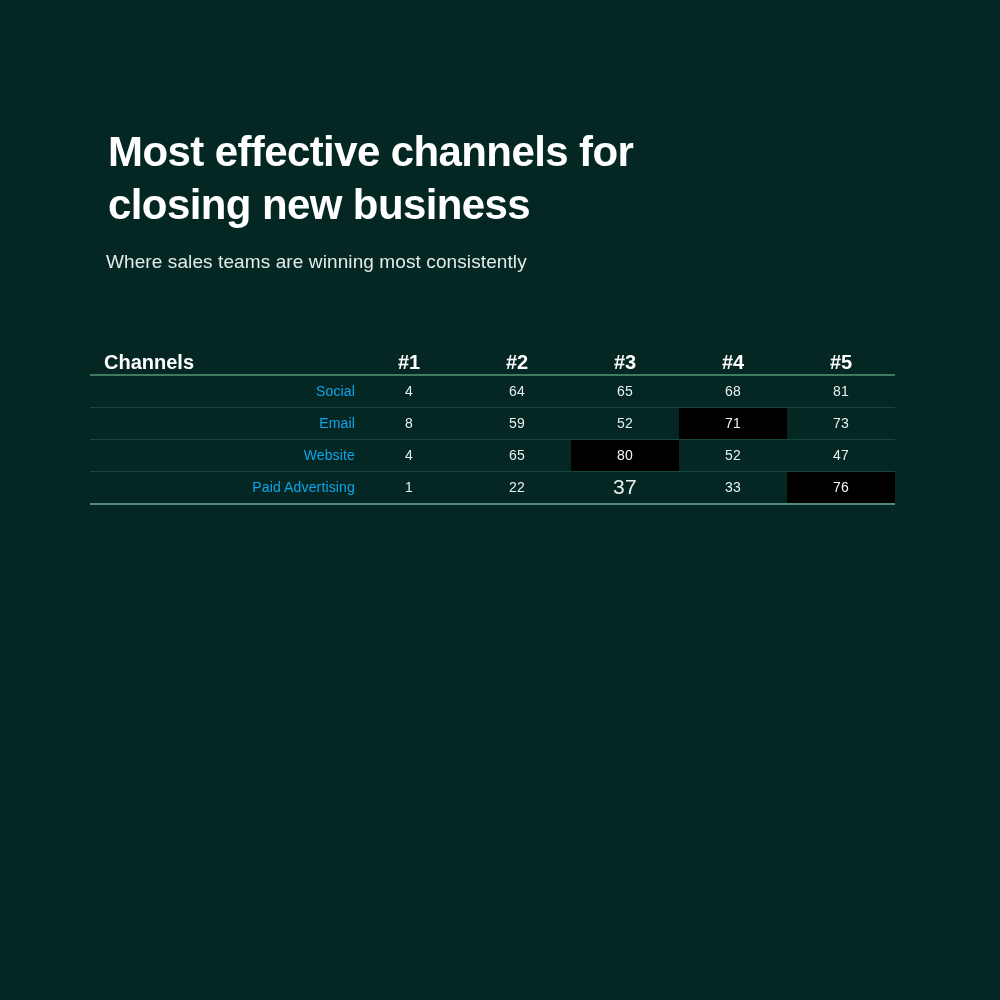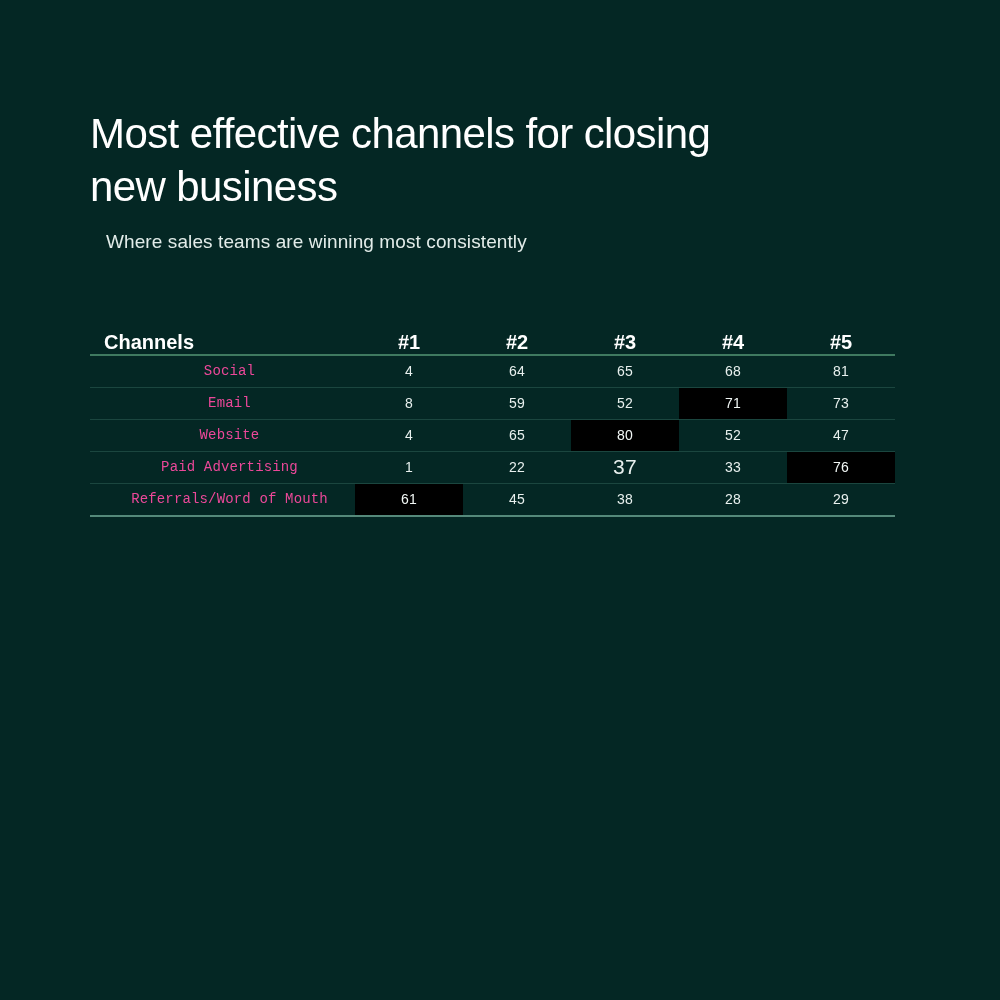--- a/index.html
+++ b/index.html
@@ -23,24 +23,24 @@
     padding: 0 90px;
   }
 
   
   .header {
     padding-top: 108px;
   }
   .title {
     color: #ffffff;
     font-size: 42px;
-    font-weight: normal;
+    font-weight: bold;
     line-height: 1.26;
     letter-spacing: -0.6px;
-    margin: 0;
+    margin: 18px;
     max-width: 640px;
   }
   .subtitle {
     color: #e2ece9;
     font-size: 19px;
     font-weight: normal;
     line-height: 1.3;
     margin: 16px 0 0 16px;
     letter-spacing: 0.1px;
   }
@@ -90,25 +90,24 @@
     border-bottom: 2px solid #55897a;
   }
 
   tbody td {
     height: 31px;
     font-size: 14px;
     color: #e8f0ee;
     font-weight: normal;
   }
   tbody td.label-cell {
-    text-align: center;
+    text-align: right;
     padding-left: 14px;
-    color: #ec4899;
+    color: #0ea5e9;
     letter-spacing: 0.15px;
-    font-family: Liberation Mono, monospace;
   }
   tbody td.val-cell {
     text-align: center;
     letter-spacing: 0.2px;
   }
   tbody td.val-cell.hl {
     background: #000000;
     color: #f2f8f6;
   }
   tbody td.val-cell.big {
@@ -171,25 +170,17 @@
             <td class="val-cell">47</td>
           </tr>
           <tr>
             <td class="label-cell">Paid Advertising</td>
             <td class="val-cell">1</td>
             <td class="val-cell">22</td>
             <td class="val-cell big">37</td>
             <td class="val-cell">33</td>
             <td class="val-cell hl">76</td>
           </tr>
-          <tr>
-            <td class="label-cell">Referrals/Word of Mouth</td>
-            <td class="val-cell hl">61</td>
-            <td class="val-cell">45</td>
-            <td class="val-cell">38</td>
-            <td class="val-cell">28</td>
-            <td class="val-cell">29</td>
-          </tr>
         </tbody>
     </table>
   </div>
 
 </div>
 
 </body></html>

